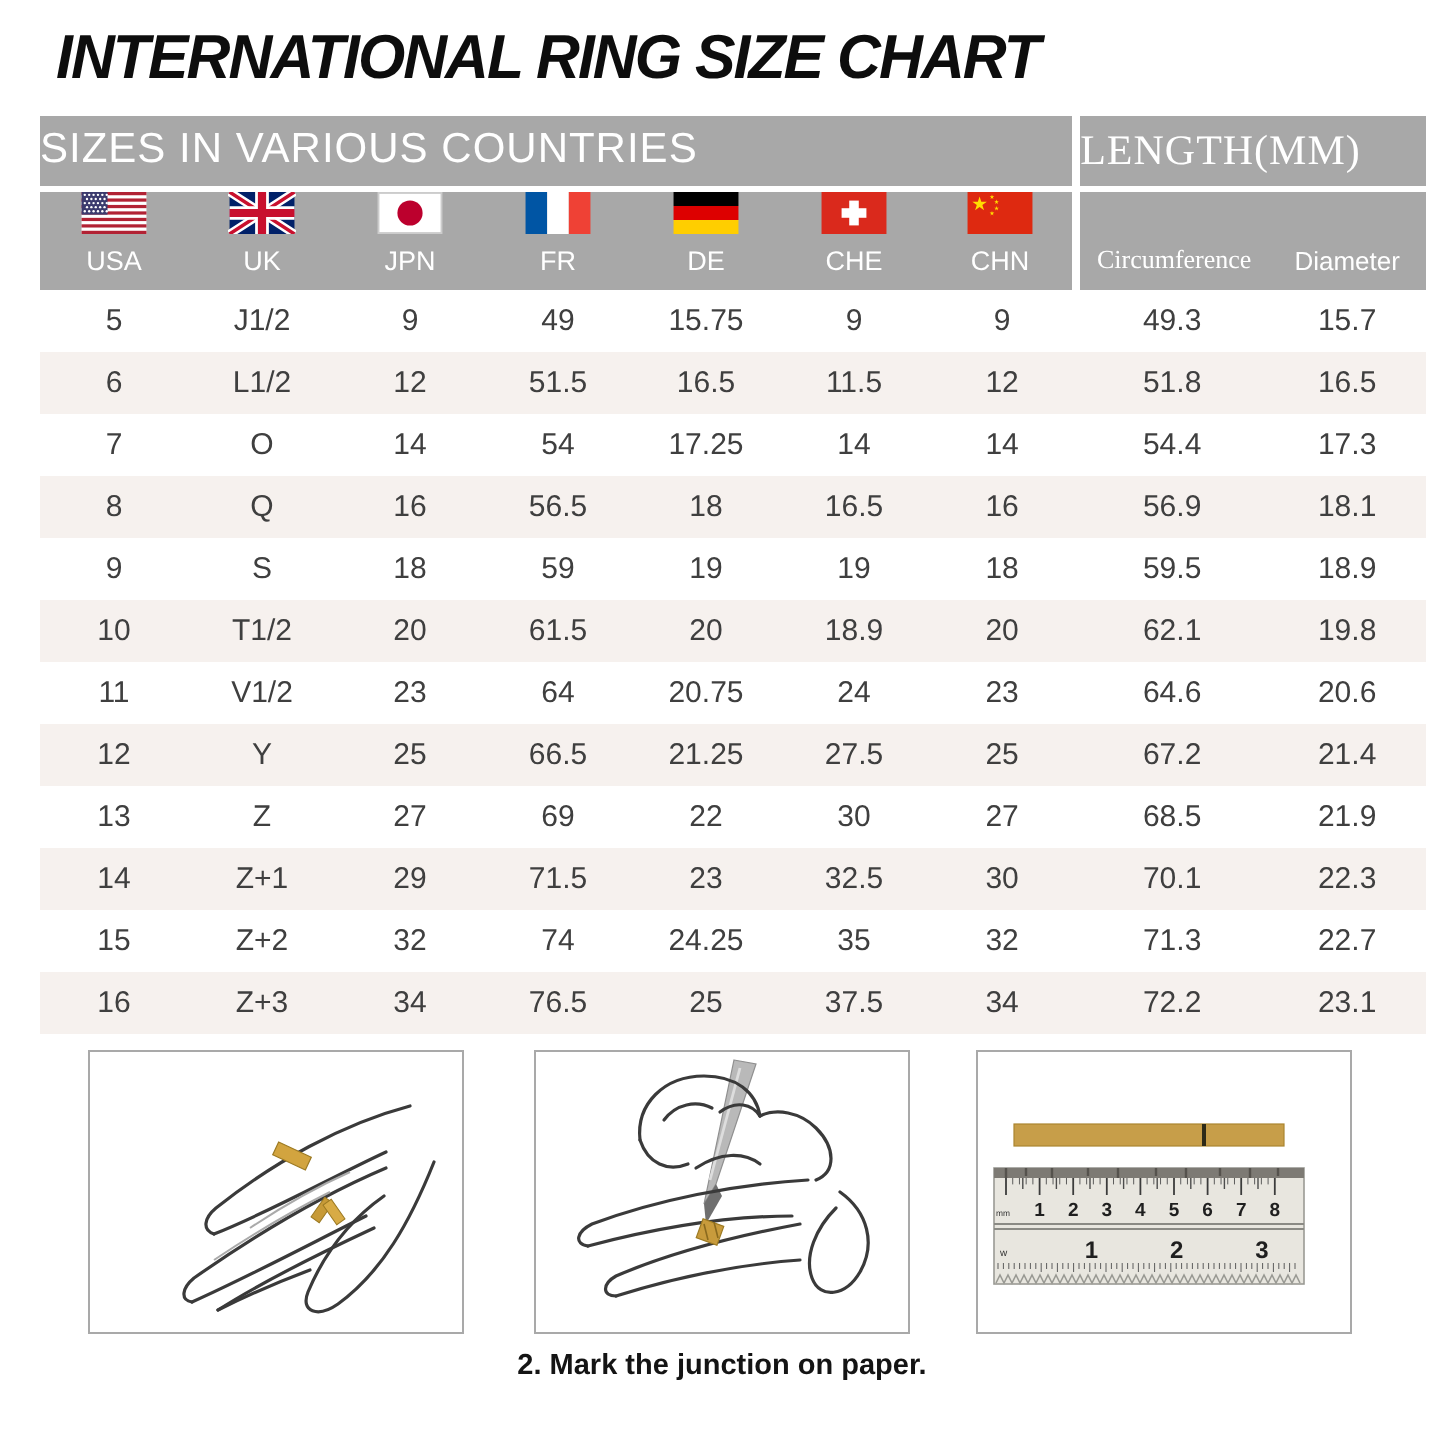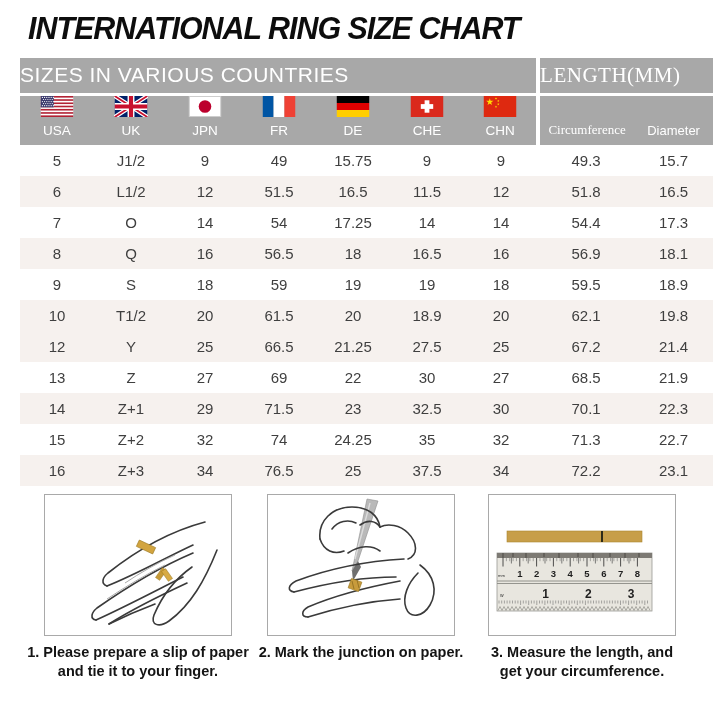--- a/index.html
+++ b/index.html
@@ -227,20 +227,31 @@
           <td>10</td>
           <td>T1/2</td>
           <td>20</td>
           <td>61.5</td>
           <td>20</td>
           <td>18.9</td>
           <td>20</td>
           <td>62.1</td>
           <td>19.8</td>
         </tr>
+        <tr>
+          <td>11</td>
+          <td>V1/2</td>
+          <td>23</td>
+          <td>64</td>
+          <td>20.75</td>
+          <td>24</td>
+          <td>23</td>
+          <td>64.6</td>
+          <td>20.6</td>
+        </tr>
         <tr class="alt">
           <td>12</td>
           <td>Y</td>
           <td>25</td>
           <td>66.5</td>
           <td>21.25</td>
           <td>27.5</td>
           <td>25</td>
           <td>67.2</td>
           <td>21.4</td>
@@ -310,24 +321,20 @@
             <path d="M120,70 C100,80 80,92 62,104"></path>
             <path d="M130,60 C112,68 95,78 80,88"></path>
           </g>
           <g>
             <rect x="-3.5" y="-9" width="7" height="18" fill="#d2a43f" stroke="#9c7a22" stroke-width="0.6" transform="translate(101,52) rotate(115)"></rect>
             <rect x="-2.5" y="-6" width="5" height="12" fill="#c79a37" stroke="#9c7a22" stroke-width="0.5" transform="translate(116,79) rotate(35)"></rect>
             <rect x="-2.5" y="-6" width="5" height="12" fill="#d8ab45" stroke="#9c7a22" stroke-width="0.5" transform="translate(122,80) rotate(-35)"></rect>
           </g>
         </svg>
       </div>
-      <div class="caption">
-          <div>1. Please prepare a slip of paper</div>
-          <div>and tie it to your finger.</div>
-        </div>
     </div>
 
     <div class="step step-2">
       <div class="panel">
         <svg width="186" height="140" viewBox="0 0 186 140">
           <g>
             <polygon points="99,4 110,6 90,66 84,76" fill="#b9b9b9" stroke="#8f8f8f" stroke-width="0.6"></polygon>
             <path d="M102,8 L87,64" stroke="#dddddd" stroke-width="1.4" fill="none"></path>
             <polygon points="84,76 90,66 93,72 85,86" fill="#6f6f6f"></polygon>
           </g>
@@ -485,20 +492,16 @@
               <line x1="145.00000000000003" y1="105.5" x2="145.00000000000003" y2="108.5" stroke="#5c5c5c" stroke-width="0.5"></line>
               <line x1="147.70000000000002" y1="105.5" x2="147.70000000000002" y2="110" stroke="#5c5c5c" stroke-width="0.5"></line>
               <line x1="150.4" y1="105.5" x2="150.4" y2="108.5" stroke="#5c5c5c" stroke-width="0.5"></line>
               <line x1="153.1" y1="105.5" x2="153.1" y2="108.5" stroke="#5c5c5c" stroke-width="0.5"></line>
               <line x1="155.79999999999998" y1="105.5" x2="155.79999999999998" y2="110" stroke="#5c5c5c" stroke-width="0.5"></line>
               <line x1="158.49999999999997" y1="105.5" x2="158.49999999999997" y2="108.5" stroke="#5c5c5c" stroke-width="0.5"></line>
               <path d="M9,115.5 L11,111.5 L13,115.5 L15,111.5 L17,115.5 L19,111.5 L21,115.5 L23,111.5 L25,115.5 L27,111.5 L29,115.5 L31,111.5 L33,115.5 L35,111.5 L37,115.5 L39,111.5 L41,115.5 L43,111.5 L45,115.5 L47,111.5 L49,115.5 L51,111.5 L53,115.5 L55,111.5 L57,115.5 L59,111.5 L61,115.5 L63,111.5 L65,115.5 L67,111.5 L69,115.5 L71,111.5 L73,115.5 L75,111.5 L77,115.5 L79,111.5 L81,115.5 L83,111.5 L85,115.5 L87,111.5 L89,115.5 L91,111.5 L93,115.5 L95,111.5 L97,115.5 L99,111.5 L101,115.5 L103,111.5 L105,115.5 L107,111.5 L109,115.5 L111,111.5 L113,115.5 L115,111.5 L117,115.5 L119,111.5 L121,115.5 L123,111.5 L125,115.5 L127,111.5 L129,115.5 L131,111.5 L133,115.5 L135,111.5 L137,115.5 L139,111.5 L141,115.5 L143,111.5 L145,115.5 L147,111.5 L149,115.5 L151,111.5 L153,115.5 L155,111.5 L157,115.5 L159,111.5 L161,115.5" fill="none" stroke="#9a9a94" stroke-width="0.8"></path>
             </g>
         </svg>
       </div>
-      <div class="caption">
-          <div>3. Measure the length, and</div>
-          <div>get your circumference.</div>
-        </div>
     </div>
 
   </div>
 </div>
 
 </body></html>

